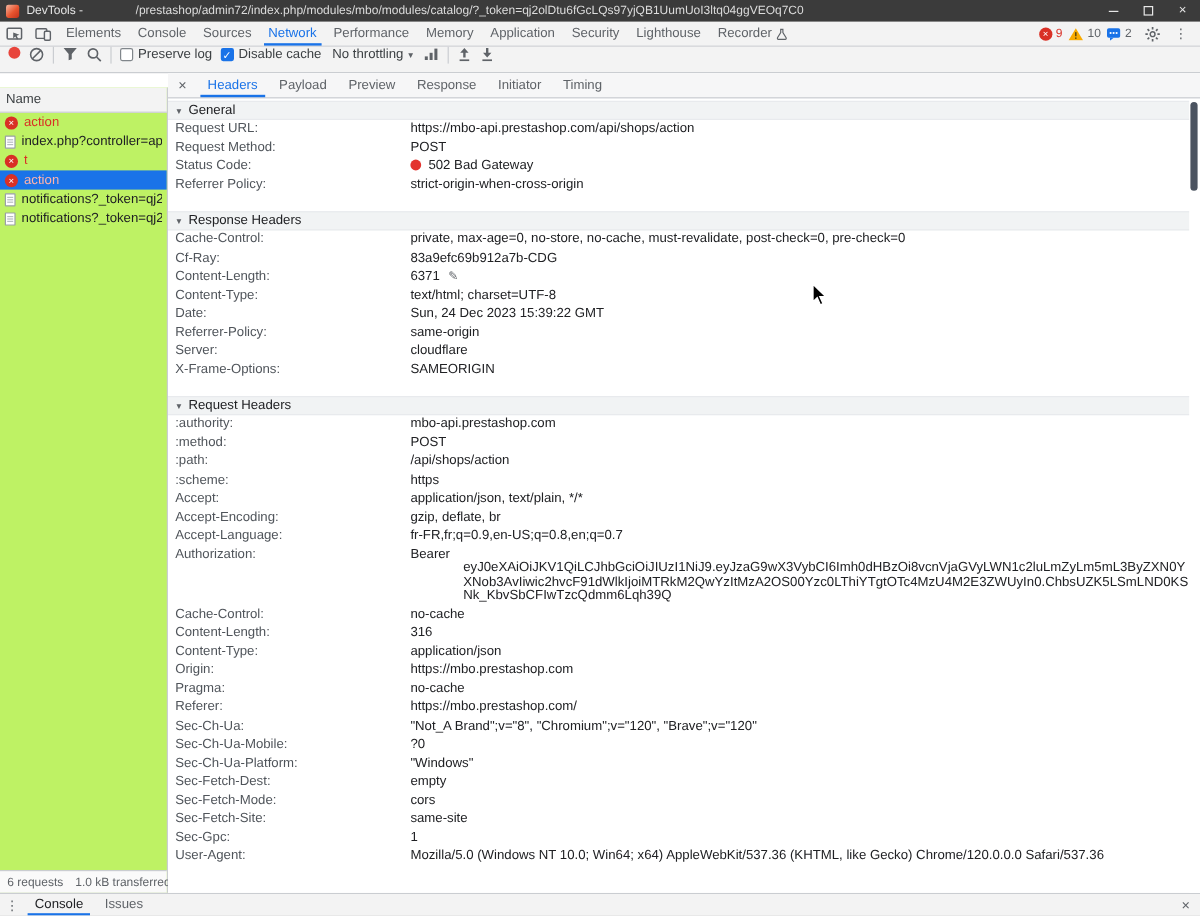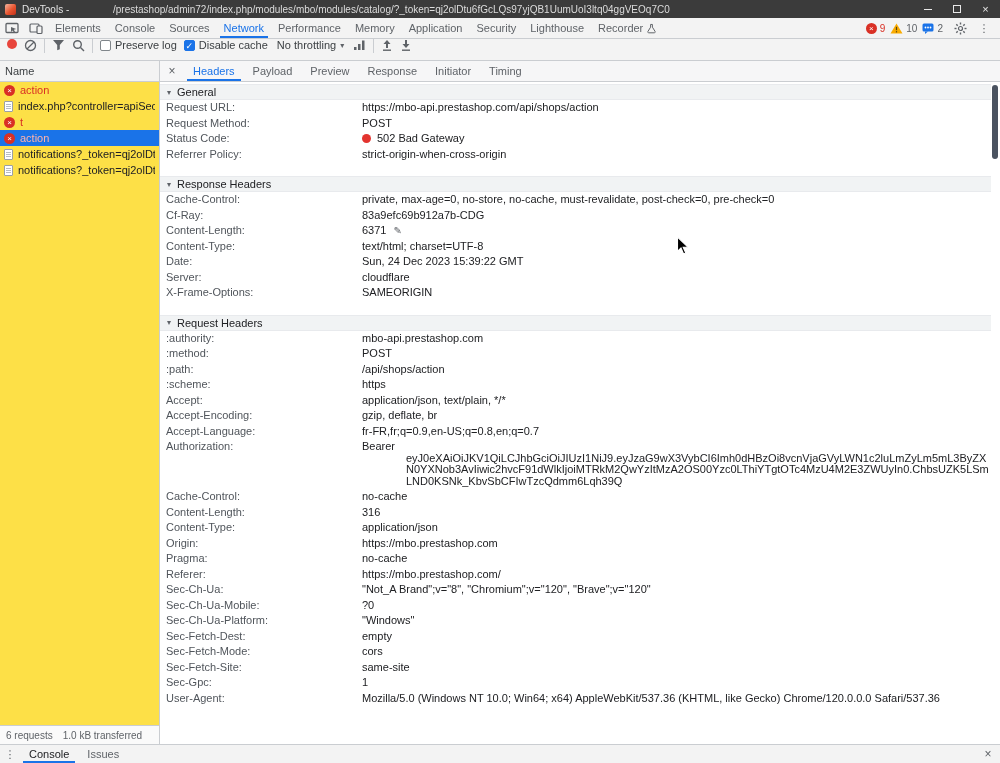--- a/index.html
+++ b/index.html
@@ -35,21 +35,21 @@
   .check { display:flex; align-items:center; gap:4px; }
   .box { width:11px; height:11px; border:1px solid #80868b; border-radius:2px; background:#fff; flex:none; }
   .box.checked { background:#1a73e8; border-color:#1a73e8; color:#fff; font-size:9px; line-height:10px; text-align:center; }
   .throttle { display:flex; align-items:center; gap:4px; padding:0 2px; }
   .caret { color:#5f6368; font-size:8px; }
 
   
   .main { flex:1; display:flex; min-height:0; }
 
   
-  .sidebar { flex:none; width:160px; border-right:1px solid #cacdd1; display:flex; flex-direction:column; background:#fde047; min-height:0; }
+  .sidebar { flex:none; width:140px; border-right:1px solid #cacdd1; display:flex; flex-direction:column; background:#bef264; min-height:0;margin-top:12px; }
   .name-header { flex:none; height:21px; display:flex; align-items:center; padding:0 5px; background:#f3f3f3; border-bottom:1px solid #cacdd1; color:#3c4043; }
   .req-rows { flex:1; overflow:hidden; }
   .req-row { height:16px; display:flex; align-items:center; gap:5px; padding:0 4px; color:#202124; cursor:default; }
   .req-row.error { color:#d93025; }
   .req-row.selected { background:#1a73e8; color:#fff; }
   .req-row.selected.error { color:#ffb3ab; }
   .req-label { white-space:nowrap; overflow:hidden; }
   .ic-error { width:11px; height:11px; border-radius:50%; background:#d93025; color:#fff; font-size:8px; line-height:11px; text-align:center; flex:none; }
   .ic-doc { width:9px; height:11px; border:1px solid #9aa0a6; border-radius:1px; background:#fff; position:relative; flex:none; }
   .ic-doc::after { content:""; position:absolute; left:1px; top:2px; width:5px; height:1px; background:#b6bcc2; box-shadow:0 2px 0 #b6bcc2, 0 4px 0 #b6bcc2; }
@@ -325,20 +325,24 @@
               </div>
               <div class="kv">
                 <div class="k">Content-Type:</div>
                 <div class="v"><span>text/html; charset=UTF-8</span></div>
               </div>
               <div class="kv">
                 <div class="k">Date:</div>
                 <div class="v"><span>Sun, 24 Dec 2023 15:39:22 GMT</span></div>
               </div>
               <div class="kv">
+                <div class="k">Referrer-Policy:</div>
+                <div class="v"><span>same-origin</span></div>
+              </div>
+              <div class="kv">
                 <div class="k">Server:</div>
                 <div class="v"><span>cloudflare</span></div>
               </div>
               <div class="kv">
                 <div class="k">X-Frame-Options:</div>
                 <div class="v"><span>SAMEORIGIN</span></div>
               </div>
             </div>
         </div>
         <div class="section">

